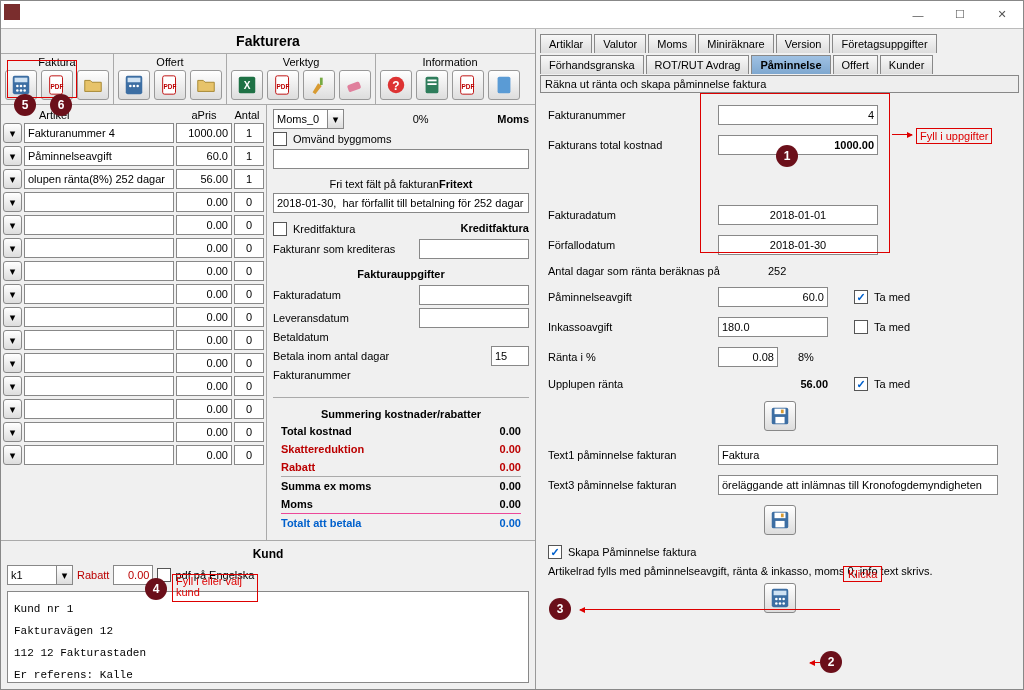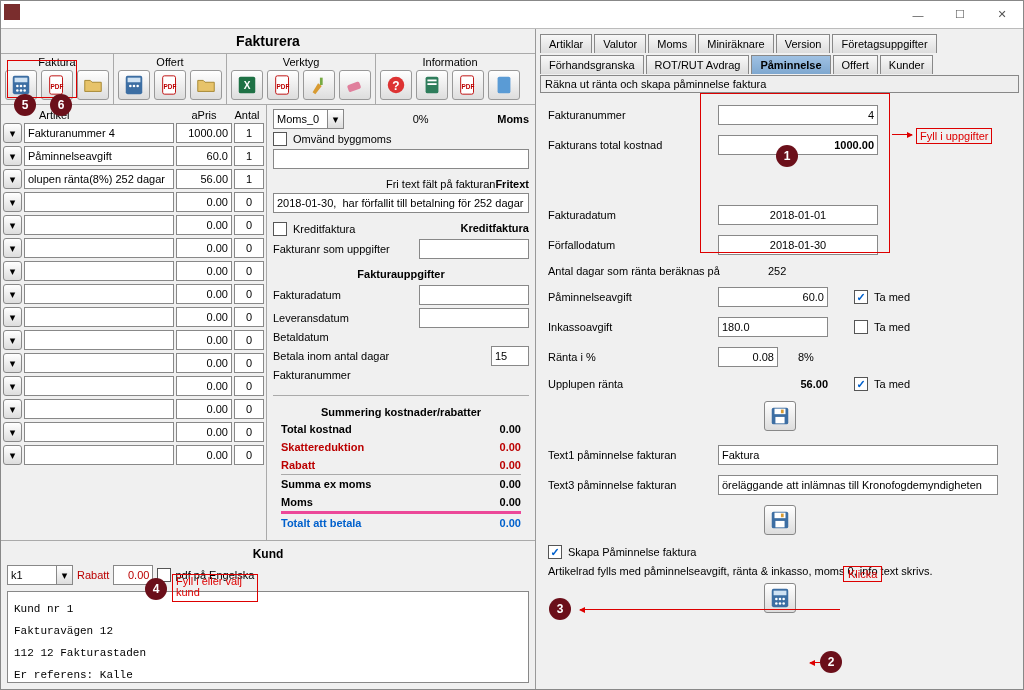--- a/index.html
+++ b/index.html
@@ -307,35 +307,35 @@
             </div>
             <span style="flex:1;text-align:center;">0%</span>
             <span style="font-weight:bold;">Moms</span>
           </div>
           <div style="display:flex;align-items:center;gap:6px;">
             <span class="chk"></span>
             <span>Omvänd byggmoms</span>
           </div>
           <input class="txtin" style="width: 100%;">
 
-          <div style="display:flex;justify-content:flex-end;margin-top:6px;">
+          <div style="display:flex;justify-content:center;margin-top:6px;">
             <span>Fri text fält på fakturan</span>
             <span style="font-weight:bold;">Fritext</span>
           </div>
           <input class="txtin" style="width: 100%;" value="2018-01-30,  har förfallit till betalning för 252 dagar sedan.">
 
           <div style="display:flex;justify-content:space-between;align-items:flex-start;margin-top:6px;">
             <span style="display:flex;align-items:center;gap:6px;">
                 <span class="chk"></span>
                 <span>Kreditfaktura</span>
               </span>
             <span style="font-weight:bold;">Kreditfaktura</span>
           </div>
           <div class="field-row">
-              <label>Fakturanr som uppgifter</label>
+              <label>Fakturanr som krediteras</label>
               <input class="txtin" style="width: 110px;">
             </div>
 
           <div class="sub-title">Fakturauppgifter</div>
           <div class="field-row">
               <label>Fakturadatum</label>
               <input class="txtin" style="width: 110px;">
             </div>
           <div class="field-row">
               <label>Leveransdatum</label>
@@ -367,21 +367,21 @@
                 <span>0.00</span>
               </div>
             <div class="srow bold" style="border-top:1px solid #aaa;">
                 <span>Summa ex moms</span>
                 <span>0.00</span>
               </div>
             <div class="srow bold">
                 <span>Moms</span>
                 <span>0.00</span>
               </div>
-            <div class="srow bold blue" style="border-top:3px solid #ec4899;">
+            <div class="srow bold blue" style="border-top:1px solid #ec4899;">
                 <span>Totalt att betala</span>
                 <span>0.00</span>
               </div>
           </div>
         </div>
       </div>
 
       <div class="kund-box">
         <div class="kund-title">Kund</div>
         <div class="kund-controls">

